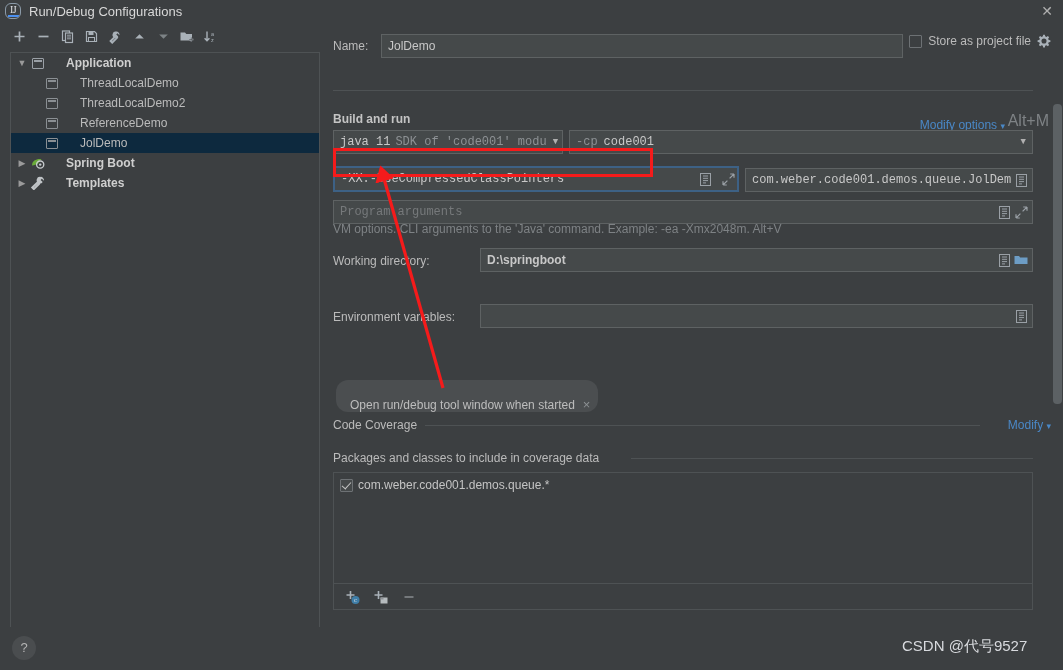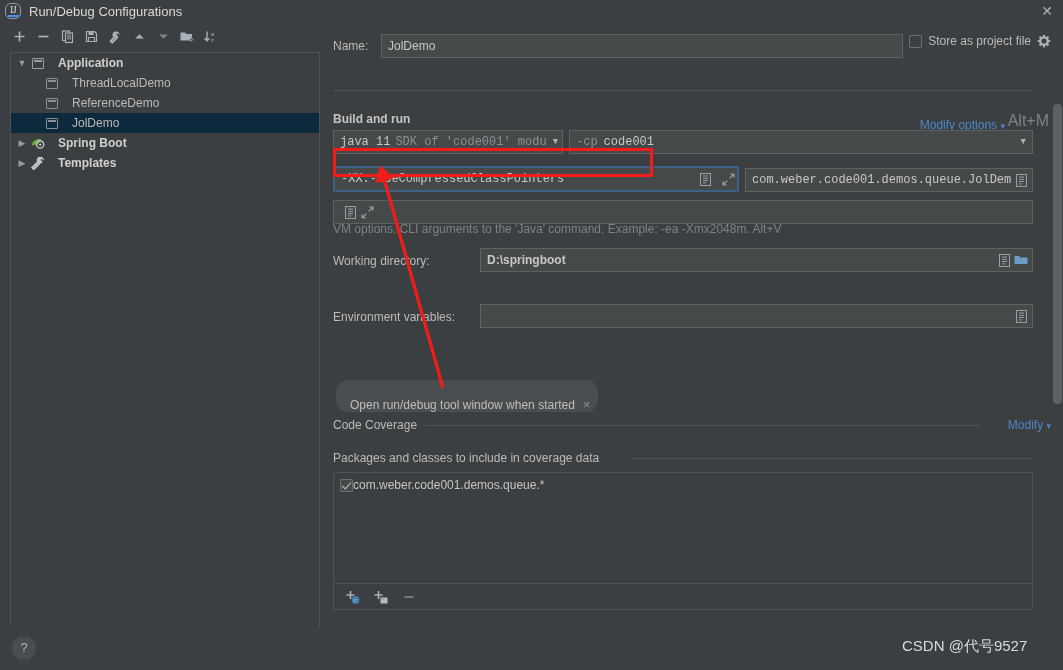--- a/index.html
+++ b/index.html
@@ -58,21 +58,21 @@
   }
   .tree-row {
     height: 20px; display: flex; align-items: center; font-size: 12px; color: #bbbbbb;
     cursor: pointer; padding-left: 4px; white-space: nowrap;
   }
   .tree-row.selected { background: #0d293e; }
   .tree-row .arrow {
     width: 14px; text-align: center; color: #9a9a9a; font-size: 9px; flex: 0 0 14px;
   }
   .tree-row .ico { width: 17px; flex: 0 0 17px; display:flex; align-items:center; justify-content:center; }
-  .tree-row .lbl { margin-left: 12px; }
+  .tree-row .lbl { margin-left: 20px; }
   .tree-row.bold .lbl { font-weight: bold; color: #cfcfcf; }
   .tree-row.indent { padding-left: 32px; }
   .tree-row.indent .ico { }
 
   
   .icon-module {
     width: 12px; height: 11px; border: 1.4px solid #9aa0a6; border-radius: 1px; position: relative;
   }
   .icon-module::before {
     content:''; position:absolute; left:1px; right:1px; top:1px; height:2px; background:#9aa0a6;
@@ -150,21 +150,21 @@
   .chip {
     position: absolute; height: 32px; background: #4b4e50; border-radius: 12px;
     display: flex; align-items: flex-end; padding: 0 8px 0 14px; gap: 8px;
     font-size: 12px; color: #bdbdbd; cursor: pointer;
   }
   .chip .x { color: #8d9194; font-size: 13px; }
 
   .listbox {
     position: absolute; border: 1px solid #4e5254; background: #3c3f41;
   }
-  .listrow { display: flex; align-items: center; padding: 5px 6px; font-size: 12px; color: #c4c4c4; }
+  .listrow { display: flex; align-items: center; gap: 5px; padding: 5px 6px; font-size: 12px; color: #c4c4c4; }
   .listbox-toolbar {
     position: absolute; left: 0; right: 0; bottom: 0; height: 26px;
     border-top: 1px solid #4e5254; display: flex; align-items: center; gap: 6px; padding-left: 8px;
   }
 
   
   .vscroll {
     position: absolute; right: 1px; top: 82px; width: 9px; height: 300px;
     background: transparent;
   }
@@ -269,20 +269,26 @@
           <span class="ico">
             <span class="icon-module"></span>
           </span>
           <span class="lbl">Application</span>
         </div>
         <div class="tree-row indent">
           <span class="ico">
             <span class="icon-module dim"></span>
           </span>
           <span class="lbl">ThreadLocalDemo</span>
+        </div>
+        <div class="tree-row indent">
+          <span class="ico">
+            <span class="icon-module dim"></span>
+          </span>
+          <span class="lbl">ThreadLocalDemo2</span>
         </div>
         <div class="tree-row indent">
           <span class="ico">
             <span class="icon-module dim"></span>
           </span>
           <span class="lbl">ReferenceDemo</span>
         </div>
         <div class="tree-row selected indent">
           <span class="ico">
             <span class="icon-module dim"></span>
@@ -372,20 +378,21 @@
       <span class="val">com.weber.code001.demos.queue.JolDemo</span>
       <span class="mini-ico">
         <svg width="11" height="13" viewBox="0 0 11 13">
             <rect x="0.5" y="0.5" width="10" height="12" stroke="#9aa0a6" fill="none"></rect>
             <path d="M3 3 H8 M3 5.3 H8 M3 7.6 H8 M3 9.9 H6" stroke="#9aa0a6" stroke-width="1"></path>
           </svg>
       </span>
     </div>
 
     <div class="fieldbox" style="left:3px; top:178px; width:700px;">
+      <span class="val ph">Program arguments</span>
       <span class="mini-ico">
         <svg width="11" height="13" viewBox="0 0 11 13">
             <rect x="0.5" y="0.5" width="10" height="12" stroke="#9aa0a6" fill="none"></rect>
             <path d="M3 3 H8 M3 5.3 H8 M3 7.6 H8 M3 9.9 H6" stroke="#9aa0a6" stroke-width="1"></path>
           </svg>
       </span>
       <span class="mini-ico">
         <svg width="13" height="13" viewBox="0 0 13 13">
             <path d="M12 1 L7.6 5.4 M12 1 H8.2 M12 1 V4.8 M1 12 L5.4 7.6 M1 12 H4.8 M1 12 V8.2" stroke="#9aa0a6" stroke-width="1.2" fill="none"></path>
           </svg>

